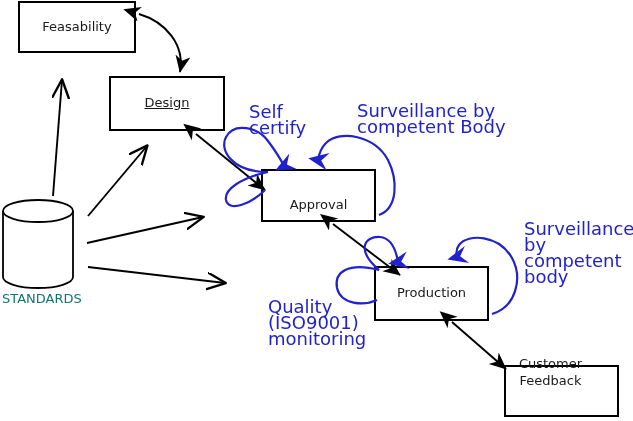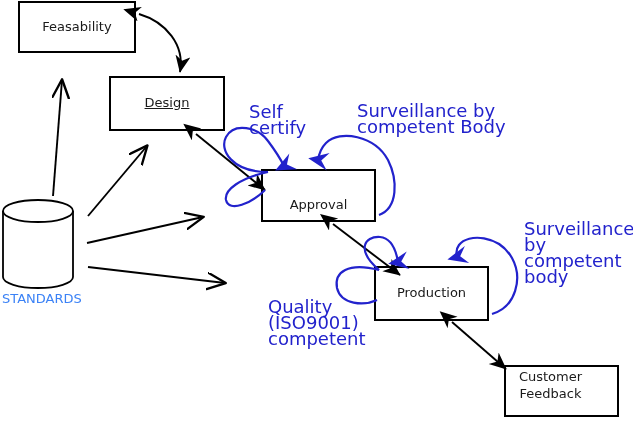--- a/index.html
+++ b/index.html
@@ -24,21 +24,21 @@
   .ann{
     position:absolute;
     color:#2222cc;
     font-size:18px;
     font-family:"DejaVu Sans", sans-serif;
     line-height:16px;
     white-space:pre-line;
   }
   .store-label{
     position:absolute;
-    color:#3b82f6;
+    color:#0f766e;
     font-size:13px;
     font-family:"DejaVu Sans", sans-serif;
   }
 </style>
 </head>
 <body>
 
 <div id="canvas">
 
   <svg viewBox="0 0 633 421">
@@ -130,31 +130,31 @@
   </svg>
 
   <div class="node-label" style="left:19px;top:18px;width:116px;">Feasability</div>
 
   <div class="node-label" style="left:110px;top:94px;width:114px;text-decoration:underline;">Design</div>
 
   <div class="node-label" style="left:262px;top:196px;width:113px;">Approval</div>
 
   <div class="node-label" style="left:375px;top:284px;width:113px;">Production</div>
 
-  <div class="node-label" style="left:505px;top:368px;width:91px;">Customer
+  <div class="node-label" style="left:505px;top:355px;width:91px;">Customer
 Feedback</div>
 
   <div class="store-label" style="left:2px;top:291px;">STANDARDS</div>
 
   <div class="ann" style="left:249px;top:104px;">Self
 certify</div>
 
   <div class="ann" style="left:357px;top:103px;">Surveillance by
 competent Body</div>
 
   <div class="ann" style="left:524px;top:221px;">Surveillance by
 competent body</div>
 
   <div class="ann" style="left:268px;top:299px;">Quality
 (ISO9001)
-competent</div>
+monitoring</div>
 
 </div>
 
 </body></html>

